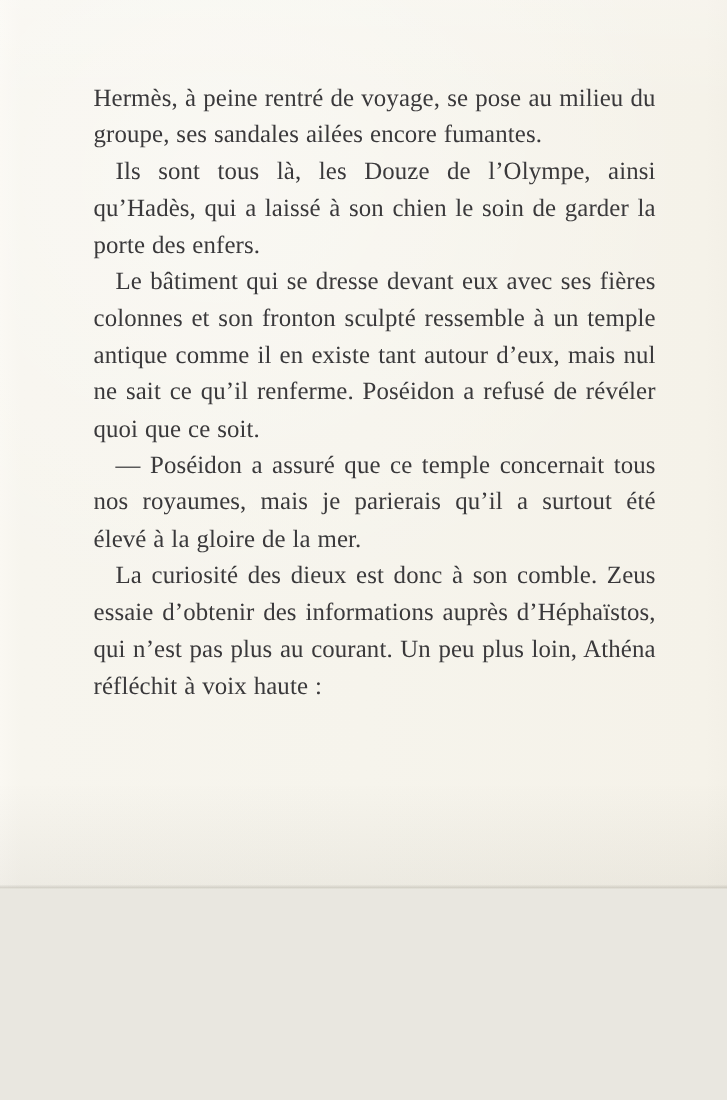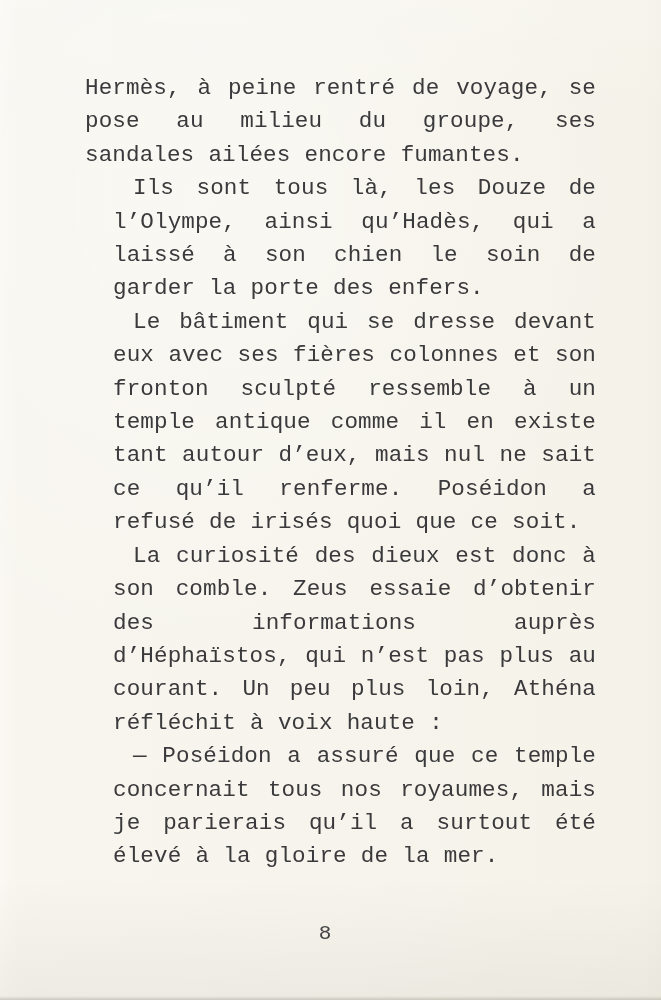--- a/index.html
+++ b/index.html
@@ -3,28 +3,28 @@
 <meta charset="utf-8">
 <style>
   html, body {
     margin: 0;
     padding: 0;
     background: #e9e7e0;
   }
   .page {
     position: relative;
     width: 661px;
-    height: 1000px;
+    height: 808px;
     margin: 0 auto;
     overflow: hidden;
     background:
       linear-gradient(90deg, #faf8f2 0%, #f7f5ee 3%, #f6f4ec 50%, #f5f2e9 97%, #f3f0e7 100%),
       #f6f4ec;
     color: #3a393b;
-    font-family: Liberation Mono, monospace;
+    font-family: Liberation Serif, serif;
   }
   .paper-sheen {
     position: absolute;
     inset: 0;
     background: radial-gradient(120% 90% at 30% 20%, rgba(255,255,255,0.35) 0%, rgba(255,255,255,0) 55%),
                 linear-gradient(180deg, rgba(255,255,255,0.18) 0%, rgba(0,0,0,0) 12%, rgba(0,0,0,0) 88%, rgba(120,114,100,0.08) 100%);
     pointer-events: none;
   }
   .bottom-edge {
     position: absolute;
@@ -46,42 +46,41 @@
     letter-spacing: 0.1px;
     word-spacing: 0.5px;
     hyphens: none;
   }
   .text-column p {
     margin: 0;
     padding: 0;
   }
   .text-column p.indent {
     text-indent: 20px;
-    margin-left: 28px;
   }
   .page-number {
     position: absolute;
     top: 922px;
     left: 85px;
     width: 480px;
     text-align: center;
     font-size: 21px;
     color: #434245;
   }
 </style>
 </head>
 <body>
 
 <div class="page">
   <div class="paper-sheen"></div>
 
   <div class="text-column">
     <p>Hermès, à peine rentré de voyage, se pose au milieu du groupe, ses sandales ailées encore fumantes.</p>
     <p class="indent">Ils sont tous là, les Douze de l’Olympe, ainsi qu’Hadès, qui a laissé à son chien le soin de garder la porte des enfers.</p>
-    <p class="indent">Le bâtiment qui se dresse devant eux avec ses fières colonnes et son fronton sculpté ressemble à un temple antique comme il en existe tant autour d’eux, mais nul ne sait ce qu’il renferme. Poséidon a refusé de irisés quoi que ce soit.</p>
+    <p class="indent">Le bâtiment qui se dresse devant eux avec ses fières colonnes et son fronton sculpté ressemble à un temple antique comme il en existe tant autour d’eux, mais nul ne sait ce qu’il renferme. Poséidon a refusé de révéler quoi que ce soit.</p>
+    <p class="indent">— Poséidon a assuré que ce temple concernait tous nos royaumes, mais je parierais qu’il a surtout été élevé à la gloire de la mer.</p>
     <p class="indent">La curiosité des dieux est donc à son comble. Zeus essaie d’obtenir des informations auprès d’Héphaïstos, qui n’est pas plus au courant. Un peu plus loin, Athéna réfléchit à voix haute :</p>
-    <p class="indent">— Poséidon a assuré que ce temple concernait tous nos royaumes, mais je parierais qu’il a surtout été élevé à la gloire de la mer.</p>
   </div>
 
   <div class="page-number">8</div>
 
   <div class="bottom-edge"></div>
 </div>
 
 </body></html>

